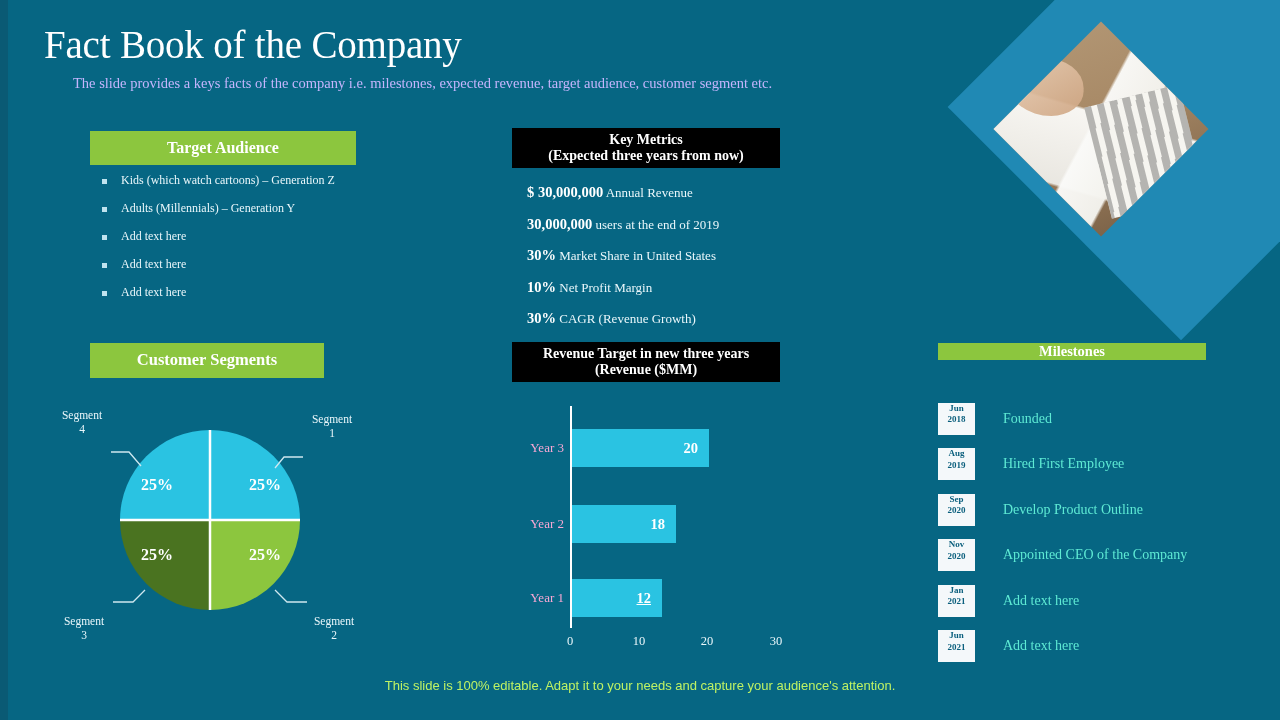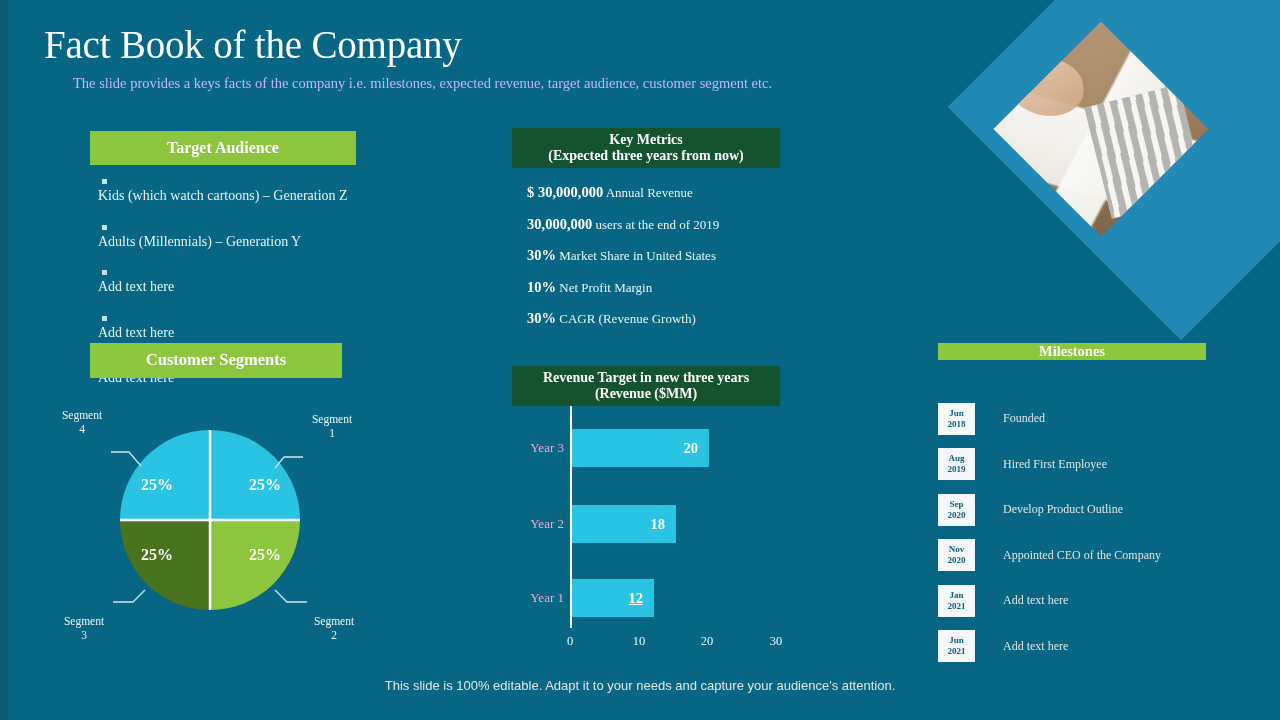--- a/index.html
+++ b/index.html
@@ -91,42 +91,41 @@
     display: flex;
     align-items: center;
     justify-content: center;
     text-align: center;
     color: #ffffff;
     font-weight: bold;
     box-sizing: border-box;
     line-height: 1.12;
   }
   .panel-head.green { background: #8cc63e; }
-  .panel-head.cyan  { background: #14532d; font-family: Liberation Serif, serif; }
+  .panel-head.cyan  { background: #000000; font-family: Liberation Serif, serif; }
 
   #head-target    { left: 90px;  top: 131px; width: 266px; height: 34px; font-size: 16px; }
   #head-metrics   { left: 512px; top: 128px; width: 268px; height: 40px; font-size: 14px; }
-  #head-segments  { left: 90px;  top: 343px; width: 252px; height: 35px; font-size: 16.5px; }
-  #head-revenue   { left: 512px; top: 342px; width: 268px; height: 40px; font-size: 14px; margin-top: 24px; }
+  #head-segments  { left: 90px;  top: 343px; width: 234px; height: 35px; font-size: 16.5px; }
+  #head-revenue   { left: 512px; top: 342px; width: 268px; height: 40px; font-size: 14px; }
   #head-milestone { left: 938px; top: 343px; width: 268px; height: 17px; font-size: 14.5px; }
 
   
   .ta-list {
     position: absolute;
     left: 98px; top: 170px;
     width: 280px;
   }
   .ta-item {
     display: flex;
     align-items: flex-start;
-    font-size: 14px;
+    font-size: 12px;
     color: #eaf7fb;
     margin-bottom: 7px;
     line-height: 1.75;
-    flex-direction: column;
   }
   .ta-bullet {
     width: 5px; height: 5px;
     background: #bfe3ef;
     margin: 9px 14px 0 4px;
     flex: none;
   }
 
   
   .km-list {
@@ -212,38 +211,37 @@
   }
   .ms-chip {
     width: 37px; height: 32px;
     background: #f4f8fa;
     color: #0a5f7d;
     font-size: 9px;
     font-weight: bold;
     display: flex;
     flex-direction: column;
     align-items: center;
-    justify-content: center;
     line-height: 1.25;
     flex: none;
   }
   .ms-text {
     margin-left: 28px;
-    font-size: 12px;
-    color: #e5e5e5;
+    font-size: 14px;
+    color: #5eead4;
   }
 
   
   .footer {
     position: absolute;
     left: 0; top: 678px;
     width: 1280px;
     text-align: center;
     font-size: 13px;
-    color: #e5e5e5;
+    color: #bef264;
     font-family: "Liberation Sans", sans-serif;
   }
 </style>
 </head>
 <body>
 
 <div id="slide">
 
   <div class="edge-strip"></div>
 
@@ -364,21 +362,21 @@
       <div class="bar-fill" style="width:137px;">20</div>
     </div>
 
     <div class="bar-row" style="left:60px; top:107px;">
       <span class="bar-cat">Year 2</span>
       <div class="bar-fill" style="width:104px;">18</div>
     </div>
 
     <div class="bar-row" style="left:60px; top:181px;">
       <span class="bar-cat">Year 1</span>
-      <div class="bar-fill" style="width:82px;text-decoration:underline;">12</div>
+      <div class="bar-fill" style="width:90px;text-decoration:underline;">12</div>
     </div>
 
     <div class="bar-ticks">
       <span class="bar-tick" style="left:0px;">0</span>
       <span class="bar-tick" style="left:69px;">10</span>
       <span class="bar-tick" style="left:137px;">20</span>
       <span class="bar-tick" style="left:206px;">30</span>
     </div>
   </div>
 

